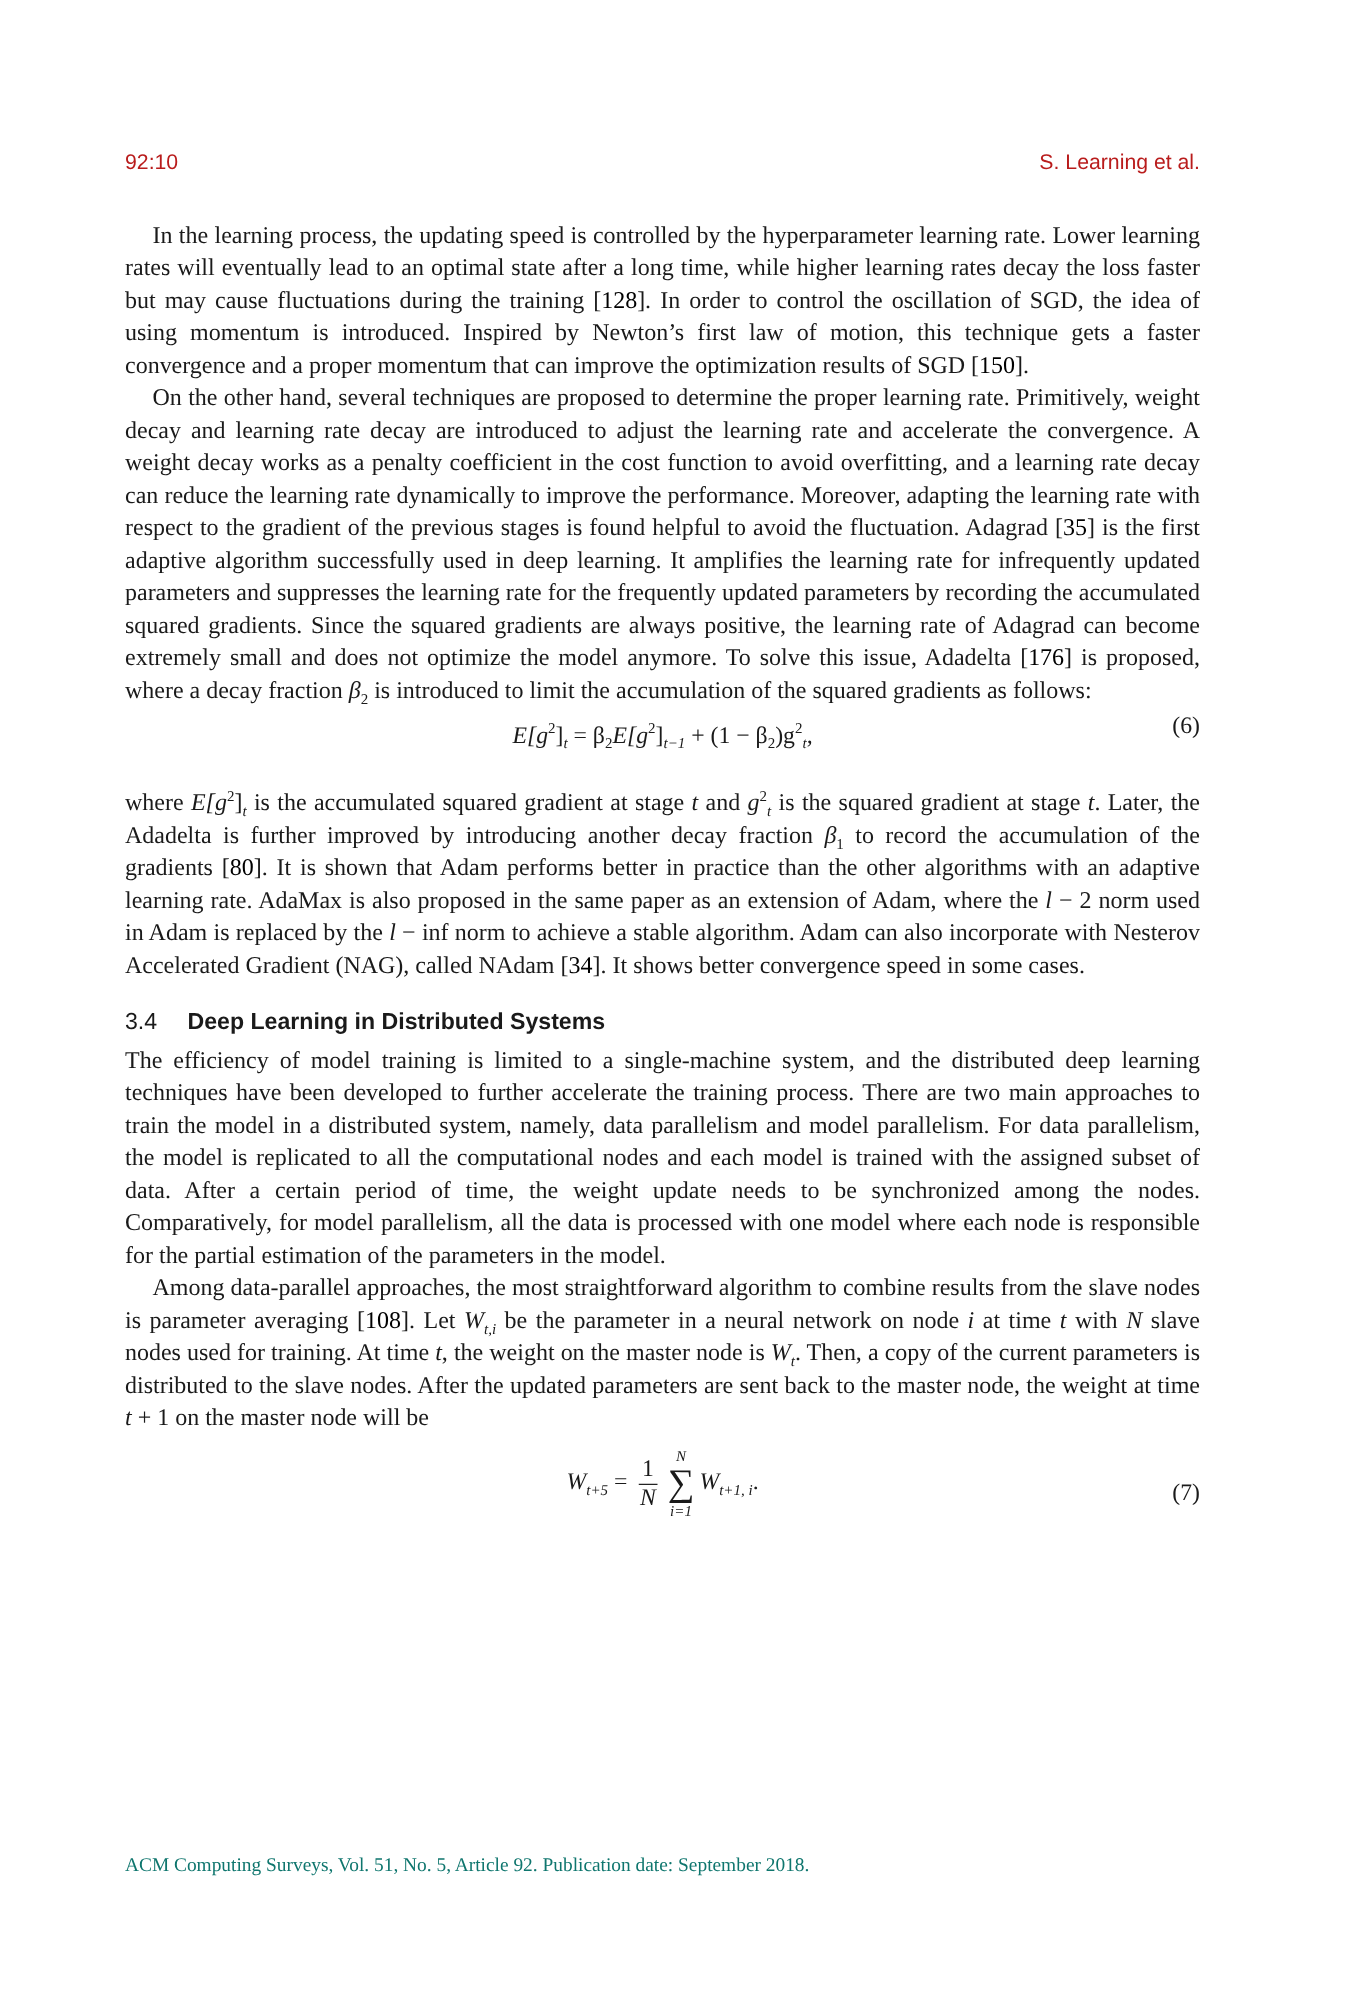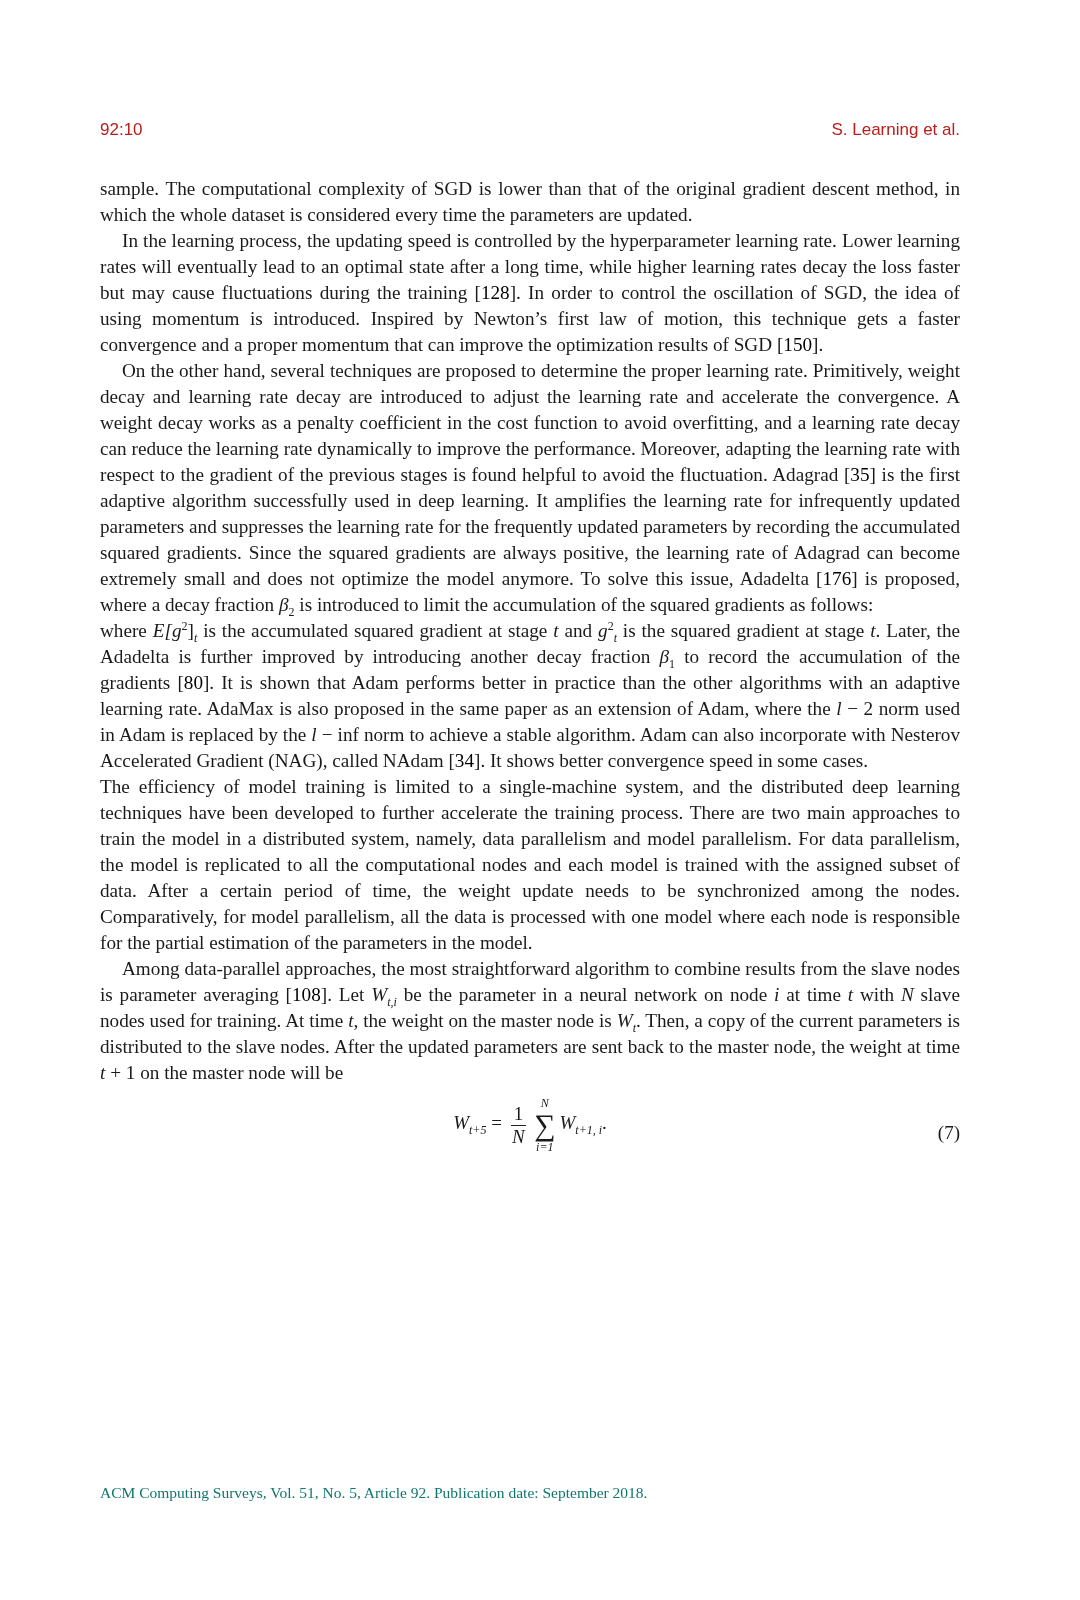--- a/index.html
+++ b/index.html
@@ -36,29 +36,35 @@
 
 <div class="page">
 
   <div class="running-head">
     <span class="left">92:10</span>
     <span class="right">S. Learning et al.</span>
   </div>
 
   <div class="body">
 
-    <p>sample. The computational complexity of SGD is lower than that of the original gradient descent method, in which the whole dataset is considered every time the parameters are updated.</p>
 
     <p class="indent"><span>In the learning process, the updating speed is controlled by the hyperparameter learning rate. Lower learning rates will eventually lead to an optimal state after a long time, while higher learning rates decay the loss faster but may cause fluctuations during the training </span>[<span class="cite">128</span>]<span>. In order to control the oscillation of SGD, the idea of using momentum is introduced. Inspired by Newton’s first law of motion, this technique gets a faster convergence and a proper momentum that can improve the optimization results of SGD </span>[<span class="cite">150</span>]<span>.</span></p>
 
     <p class="indent"><span>On the other hand, several techniques are proposed to determine the proper learning rate. Prim­i­tively, weight decay and learning rate decay are introduced to adjust the learning rate and accel­erate the convergence. A weight decay works as a penalty coefficient in the cost function to avoid overfitting, and a learning rate decay can reduce the learning rate dynamically to improve the performance. Moreover, adapting the learning rate with respect to the gradient of the previous stages is found helpful to avoid the fluctuation. Adagrad </span>[<span class="cite">35</span>]<span> is the first adaptive algorithm suc­cessfully used in deep learning. It amplifies the learning rate for infrequently updated parameters and suppresses the learning rate for the frequently updated parameters by recording the accu­mulated squared gradients. Since the squared gradients are always positive, the learning rate of Adagrad can become extremely small and does not optimize the model anymore. To solve this is­sue, Adadelta </span>[<span class="cite">176</span>]<span> is proposed, where a decay fraction </span><span class="it">β</span><sub>2</sub><span> is introduced to limit the accumulation of the squared gradients as follows:</span></p>
 
+    <div class="eq eq6">
+      <span><span class="it">E[g</span><sup>2</sup>]<sub class="it">t</sub><span> = β</span><sub>2</sub><span class="it">E[g</span><sup>2</sup>]<sub class="it">t−1</sub><span> + (1 − β</span><sub>2</sub><span>)g</span><sup>2</sup><sub class="it">t</sub>,</span>
+      <span class="num">(6)</span>
+    </div>
 
     <p><span>where </span><span class="it">E[g</span><sup>2</sup>]<sub class="it">t</sub><span> is the accumulated squared gradient at stage </span><span class="it">t</span><span> and </span><span class="it">g</span><sup>2</sup><sub class="it">t</sub><span> is the squared gradient at stage </span><span class="it">t</span><span>. Later, the Adadelta is further improved by introducing another decay fraction </span><span class="it">β</span><sub>1</sub><span> to record the accumulation of the gradients </span>[<span class="cite">80</span>]<span>. It is shown that Adam performs better in practice than the other algorithms with an adaptive learning rate. AdaMax is also proposed in the same paper as an extension of Adam, where the </span><span class="it">l</span><span> − 2 norm used in Adam is replaced by the </span><span class="it">l</span><span> − inf norm to achieve a stable algorithm. Adam can also incorporate with Nesterov Accelerated Gradient (NAG), called NAdam </span>[<span class="cite">34</span>]<span>. It shows better convergence speed in some cases.</span></p>
 
+    <div class="section">
+      <span class="num">3.4</span><span>Deep Learning in Distributed Systems</span>
+    </div>
 
     <p>The efficiency of model training is limited to a single-machine system, and the distributed deep learning techniques have been developed to further accelerate the training process. There are two main approaches to train the model in a distributed system, namely, data parallelism and model parallelism. For data parallelism, the model is replicated to all the computational nodes and each model is trained with the assigned subset of data. After a certain period of time, the weight update needs to be synchronized among the nodes. Comparatively, for model parallelism, all the data is processed with one model where each node is responsible for the partial estimation of the parameters in the model.</p>
 
     <p class="indent"><span>Among data-parallel approaches, the most straightforward algorithm to combine results from the slave nodes is parameter averaging </span>[<span class="cite">108</span>]<span>. Let </span><span class="it">W</span><sub class="it">t,i</sub><span> be the parameter in a neural network on node </span><span class="it">i</span><span> at time </span><span class="it">t</span><span> with </span><span class="it">N</span><span> slave nodes used for training. At time </span><span class="it">t</span><span>, the weight on the master node is </span><span class="it">W</span><sub class="it">t</sub><span>. Then, a copy of the current parameters is distributed to the slave nodes. After the updated parameters are sent back to the master node, the weight at time </span><span class="it">t</span><span> + 1 on the master node will be</span></p>
 
     <div class="eq eq7">
       <span><span class="it">W</span><sub class="it">t+5</sub><span> = </span><span class="frac"><span class="top">1</span><span class="bot it">N</span></span><span class="sum"><span class="lim it">N</span><span class="sym">∑</span><span class="lim it">i=1</span></span><span class="it">W</span><sub class="it">t+1, i</sub><span>.</span></span>
       <span class="num" style="top:34px">(7)</span>
     </div>
   </div>

